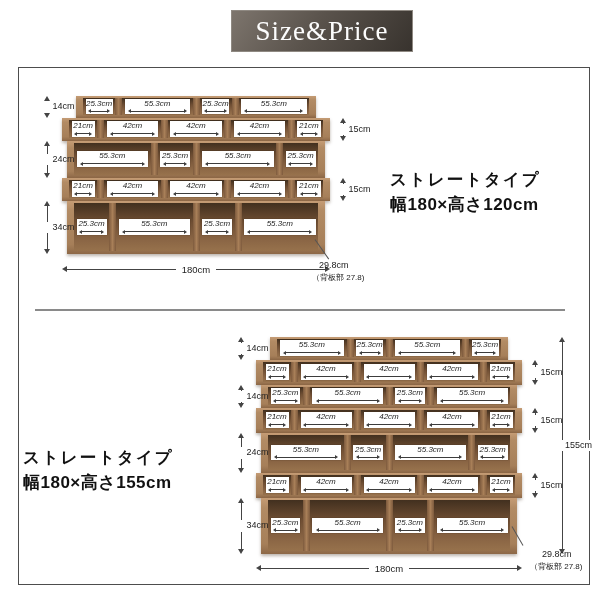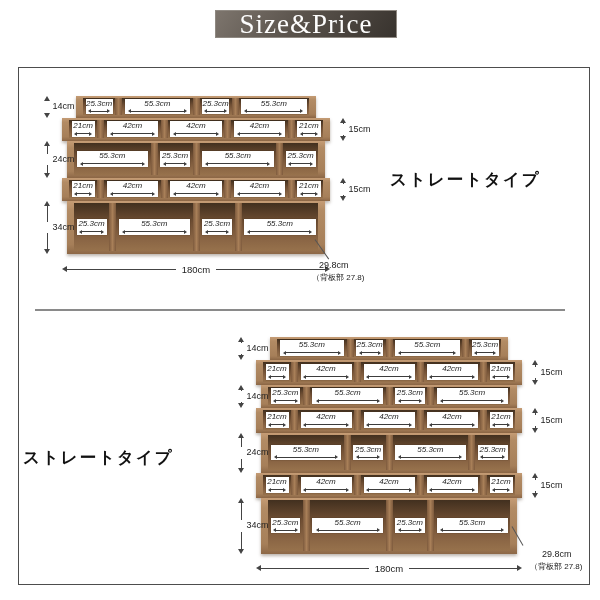--- a/index.html
+++ b/index.html
@@ -6,21 +6,21 @@
   html,body { width:600px; height:600px; }
   body {
     position:relative; background:#fff;
     font-family:"Liberation Sans","DejaVu Sans",sans-serif;
     overflow:hidden; color:#222;
   }
   .page { position:absolute; inset:0; }
 
   
   .header-box {
-    position:absolute; left:215px; top:10px; width:182px; height:28px;
+    position:absolute; left:231px; top:10px; width:182px; height:42px;
     background:linear-gradient(125deg,#7d756d 0%,#5a534c 45%,#38332e 100%);
     border:1px solid #8f8982;
     display:flex; align-items:center; justify-content:center;
   }
   .header-title {
     font-family:"Liberation Serif","DejaVu Serif",serif;
     color:#fdfdfd; font-size:27px; letter-spacing:1px;
   }
 
   
@@ -434,20 +434,21 @@
     <div class="hdim">
       <i class="tri-l"></i>
       <i class="hline"></i>
       <span class="hlab">180cm</span>
       <i class="hline"></i>
       <i class="tri-r"></i>
     </div>
 
     <div class="caption">
       <span class="type">ストレートタイプ</span>
+      <span class="size">幅180×高さ120cm</span>
     </div>
 
     <i class="depth-line"></i>
     <span class="depth-text">29.8cm</span>
     <span class="depth-note">（背板部 27.8)</span>
   </div>
 
   <div class="section" id="section-bottom">
     <div class="shelf">
         <div class="shelf-row kind-narrow" style="height: 23px;">
@@ -846,31 +847,41 @@
         </div>
         <div class="vdim" style="top: 136px; height: 25px;">
           <i class="tri-up"></i>
           <i class="vline"></i>
           <span class="vlab">15cm</span>
           <i class="vline"></i>
           <i class="tri-dn"></i>
         </div>
       </div>
 
+    <div class="total-arrow">
+      <div class="vdim total">
+        <i class="tri-up"></i>
+        <i class="vline"></i>
+        <span class="vlab">155cm</span>
+        <i class="vline"></i>
+        <i class="tri-dn"></i>
+      </div>
+    </div>
 
     <div class="hdim">
       <i class="tri-l"></i>
       <i class="hline"></i>
       <span class="hlab">180cm</span>
       <i class="hline"></i>
       <i class="tri-r"></i>
     </div>
 
     <div class="caption">
       <span class="type">ストレートタイプ</span>
+      <span class="size">幅180×高さ155cm</span>
     </div>
 
     <i class="depth-line"></i>
     <span class="depth-text">29.8cm</span>
     <span class="depth-note">（背板部 27.8)</span>
   </div>
 
 </div>
 
 </body></html>

